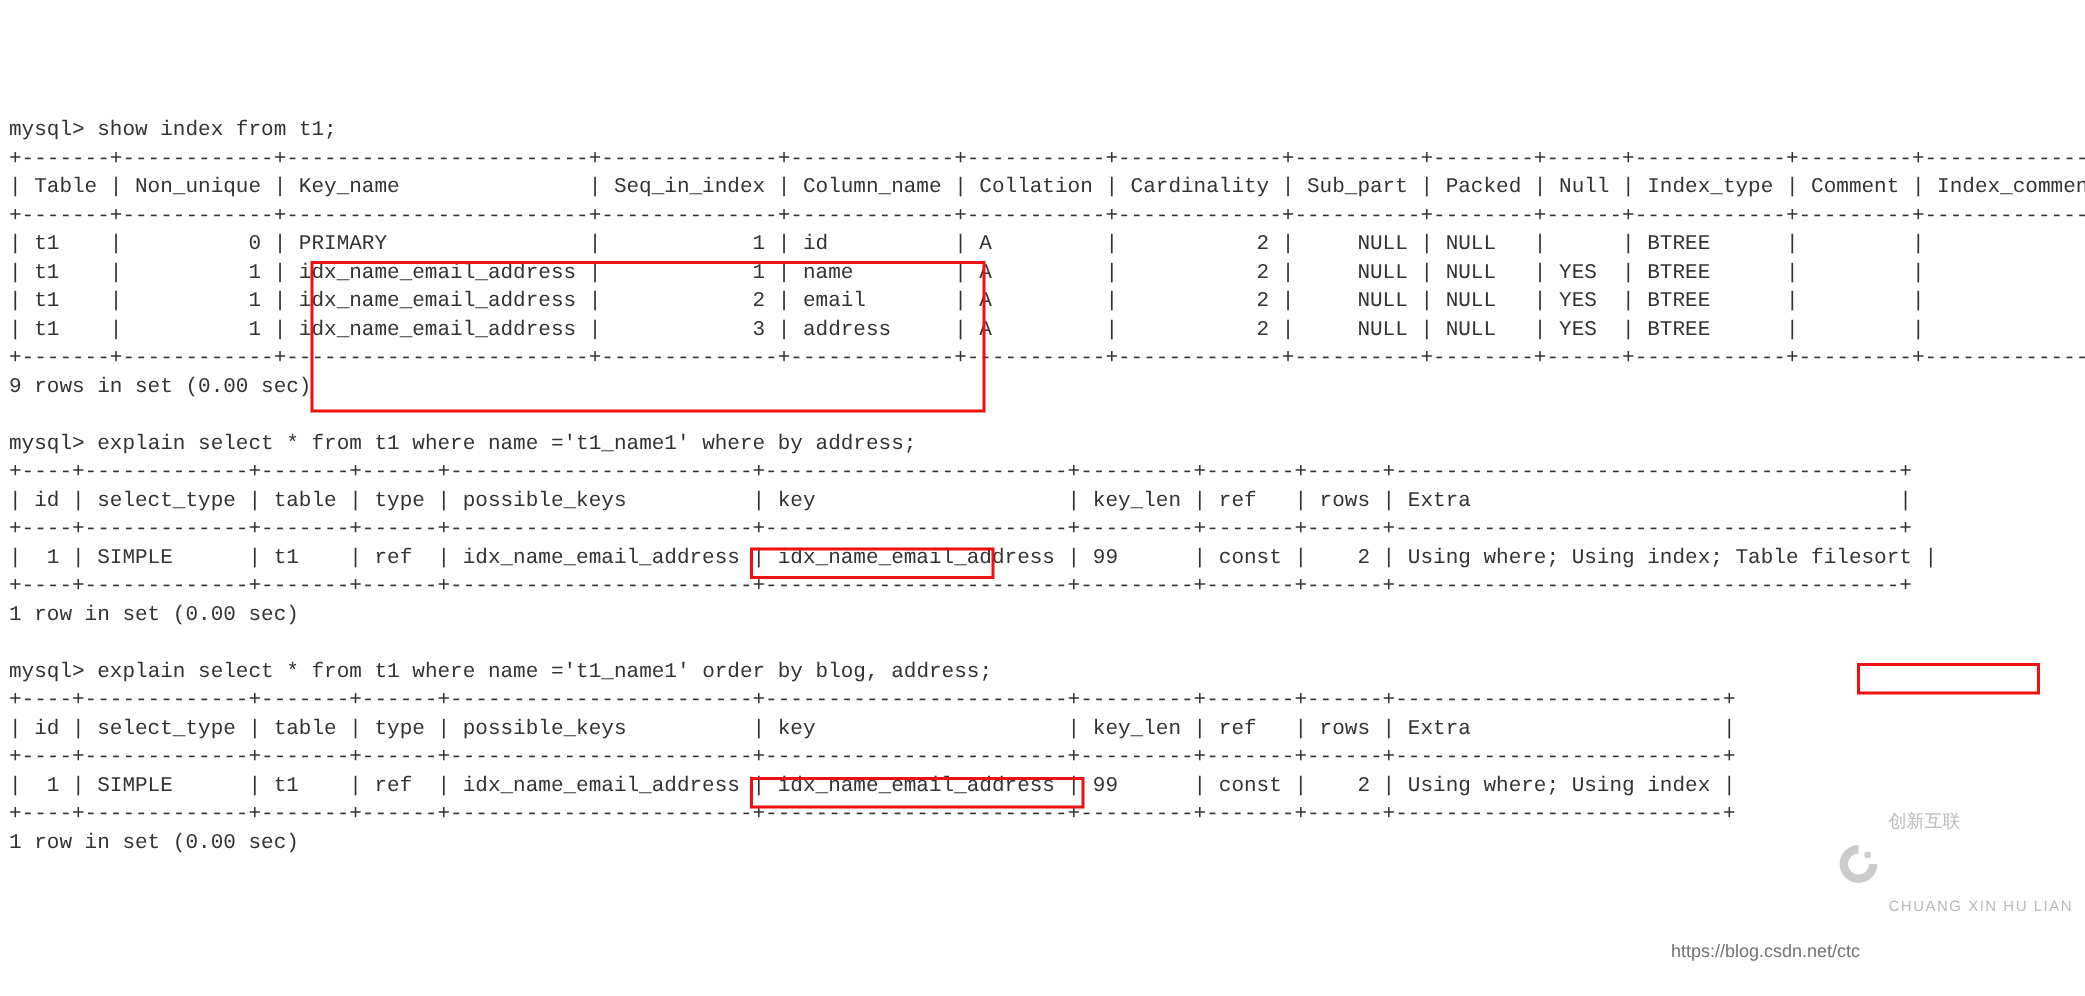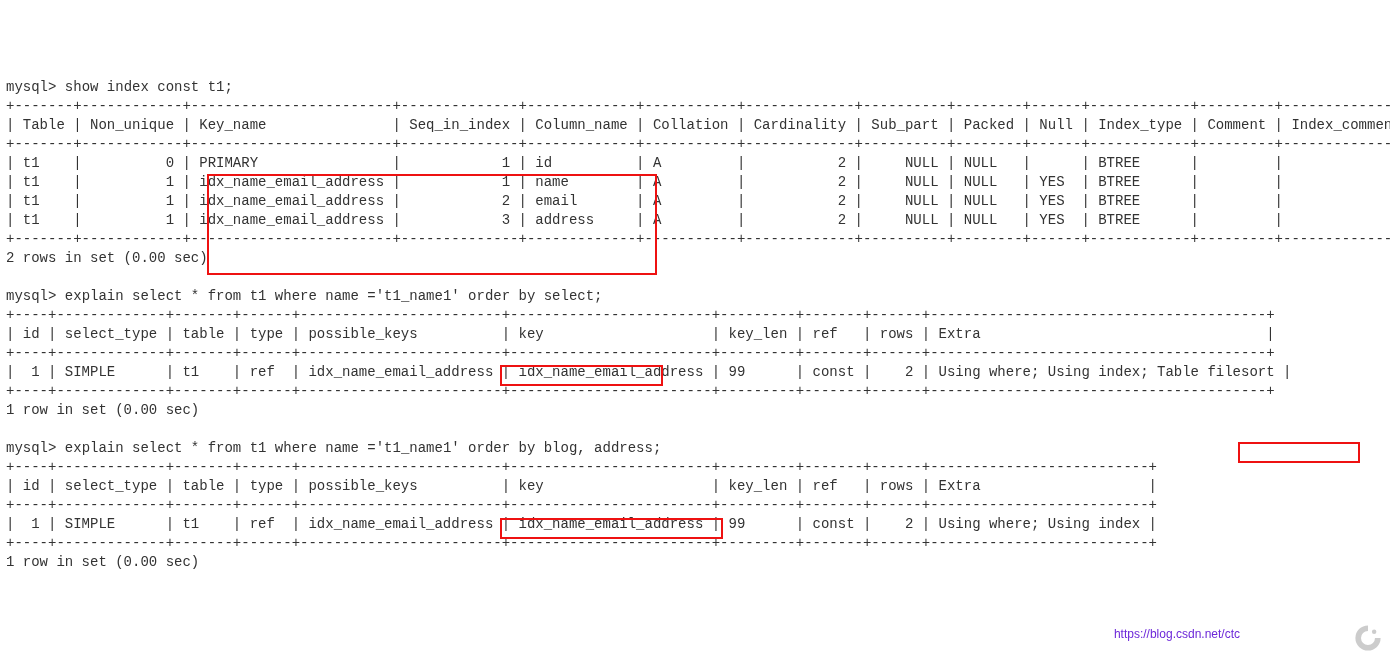--- a/index.html
+++ b/index.html
@@ -31,42 +31,42 @@
     align-items: center;
     gap: 6px;
     font-family: sans-serif;
   }
   .watermark .txt2 { font-size: 10px; letter-spacing: 1px;}
   .watermark-url {
     position: absolute;
     right: 150px;
     bottom: 20px;
     font-size: 12px;
-    color: #6d28d9;
+    color: #737373;
     font-family: sans-serif;
   }
   svg.logo { width: 28px; height: 28px; }
 </style>
 </head>
 <body>
 
 
 
-<span>mysql&gt;</span> <span>show index const t1;</span>
+<span>mysql&gt;</span> <span>show index from t1;</span>
 <span>+-------+------------+------------------------+--------------+-------------+-----------+-------------+----------+--------+------+------------+---------+---------------+</span>
 <span>| Table | Non_unique | Key_name               | Seq_in_index | Column_name | Collation | Cardinality | Sub_part | Packed | Null | Index_type | Comment | Index_comment |</span>
 <span>+-------+------------+------------------------+--------------+-------------+-----------+-------------+----------+--------+------+------------+---------+---------------+</span>
 <span>| t1    |          0 | PRIMARY                |            1 | id          | A         |           2 |     NULL | NULL   |      | BTREE      |         |               |</span>
 <span>| t1    |          1 | idx_name_email_address |            1 | name        | A         |           2 |     NULL | NULL   | YES  | BTREE      |         |               |</span>
 <span>| t1    |          1 | idx_name_email_address |            2 | email       | A         |           2 |     NULL | NULL   | YES  | BTREE      |         |               |</span>
 <span>| t1    |          1 | idx_name_email_address |            3 | address     | A         |           2 |     NULL | NULL   | YES  | BTREE      |         |               |</span>
 <span>+-------+------------+------------------------+--------------+-------------+-----------+-------------+----------+--------+------+------------+---------+---------------+</span>
-<span>2 rows in set (0.00 sec)</span>
+<span>9 rows in set (0.00 sec)</span>
 
-<span>mysql&gt;</span> <span>explain select * from t1 where name ='t1_name1' </span><span>order by select;</span>
+<span>mysql&gt;</span> <span>explain select * from t1 where name ='t1_name1' </span><span>where by address;</span>
 <span>+----+-------------+-------+------+------------------------+------------------------+---------+-------+------+----------------------------------------+</span>
 <span>| id | select_type | table | type | possible_keys          | key                    | key_len | ref   | rows | Extra                                  |</span>
 <span>+----+-------------+-------+------+------------------------+------------------------+---------+-------+------+----------------------------------------+</span>
 <span>|  1 | SIMPLE      | t1    | ref  | idx_name_email_address | idx_name_email_address | 99      | const |    2 | Using where; Using index; </span><span>Table filesort</span><span> |</span>
 <span>+----+-------------+-------+------+------------------------+------------------------+---------+-------+------+----------------------------------------+</span>
 <span>1 row in set (0.00 sec)</span>
 
 <span>mysql&gt;</span> <span>explain select * from t1 where name ='t1_name1' </span><span>order by blog, address;</span>
 <span>+----+-------------+-------+------+------------------------+------------------------+---------+-------+------+--------------------------+</span>
 <span>| id | select_type | table | type | possible_keys          | key                    | key_len | ref   | rows | Extra                    |</span>
@@ -80,16 +80,20 @@
 <div class="hlbox" style="left:500px; top:365px; width:163px; height:21px;"></div>
 <div class="hlbox" style="left:1238px; top:442px; width:122px; height:21px;"></div>
 <div class="hlbox" style="left:500px; top:518px; width:223px; height:21px;"></div>
 
 <div class="watermark-url">https://blog.csdn.net/ctc</div>
 <div class="watermark">
   <svg class="logo" viewBox="0 0 100 100">
     <path d="M50 5 A45 45 0 1 0 95 50 L75 50 A25 25 0 1 1 50 25 Z" fill="#ccc"></path>
     <circle cx="72" cy="28" r="8" fill="#ccc"></circle>
   </svg>
+  <div>
+    <div>创新互联</div>
+    <div class="txt2">CHUANG XIN HU LIAN</div>
+  </div>
 </div>
 
 
 
 
 </body></html>

